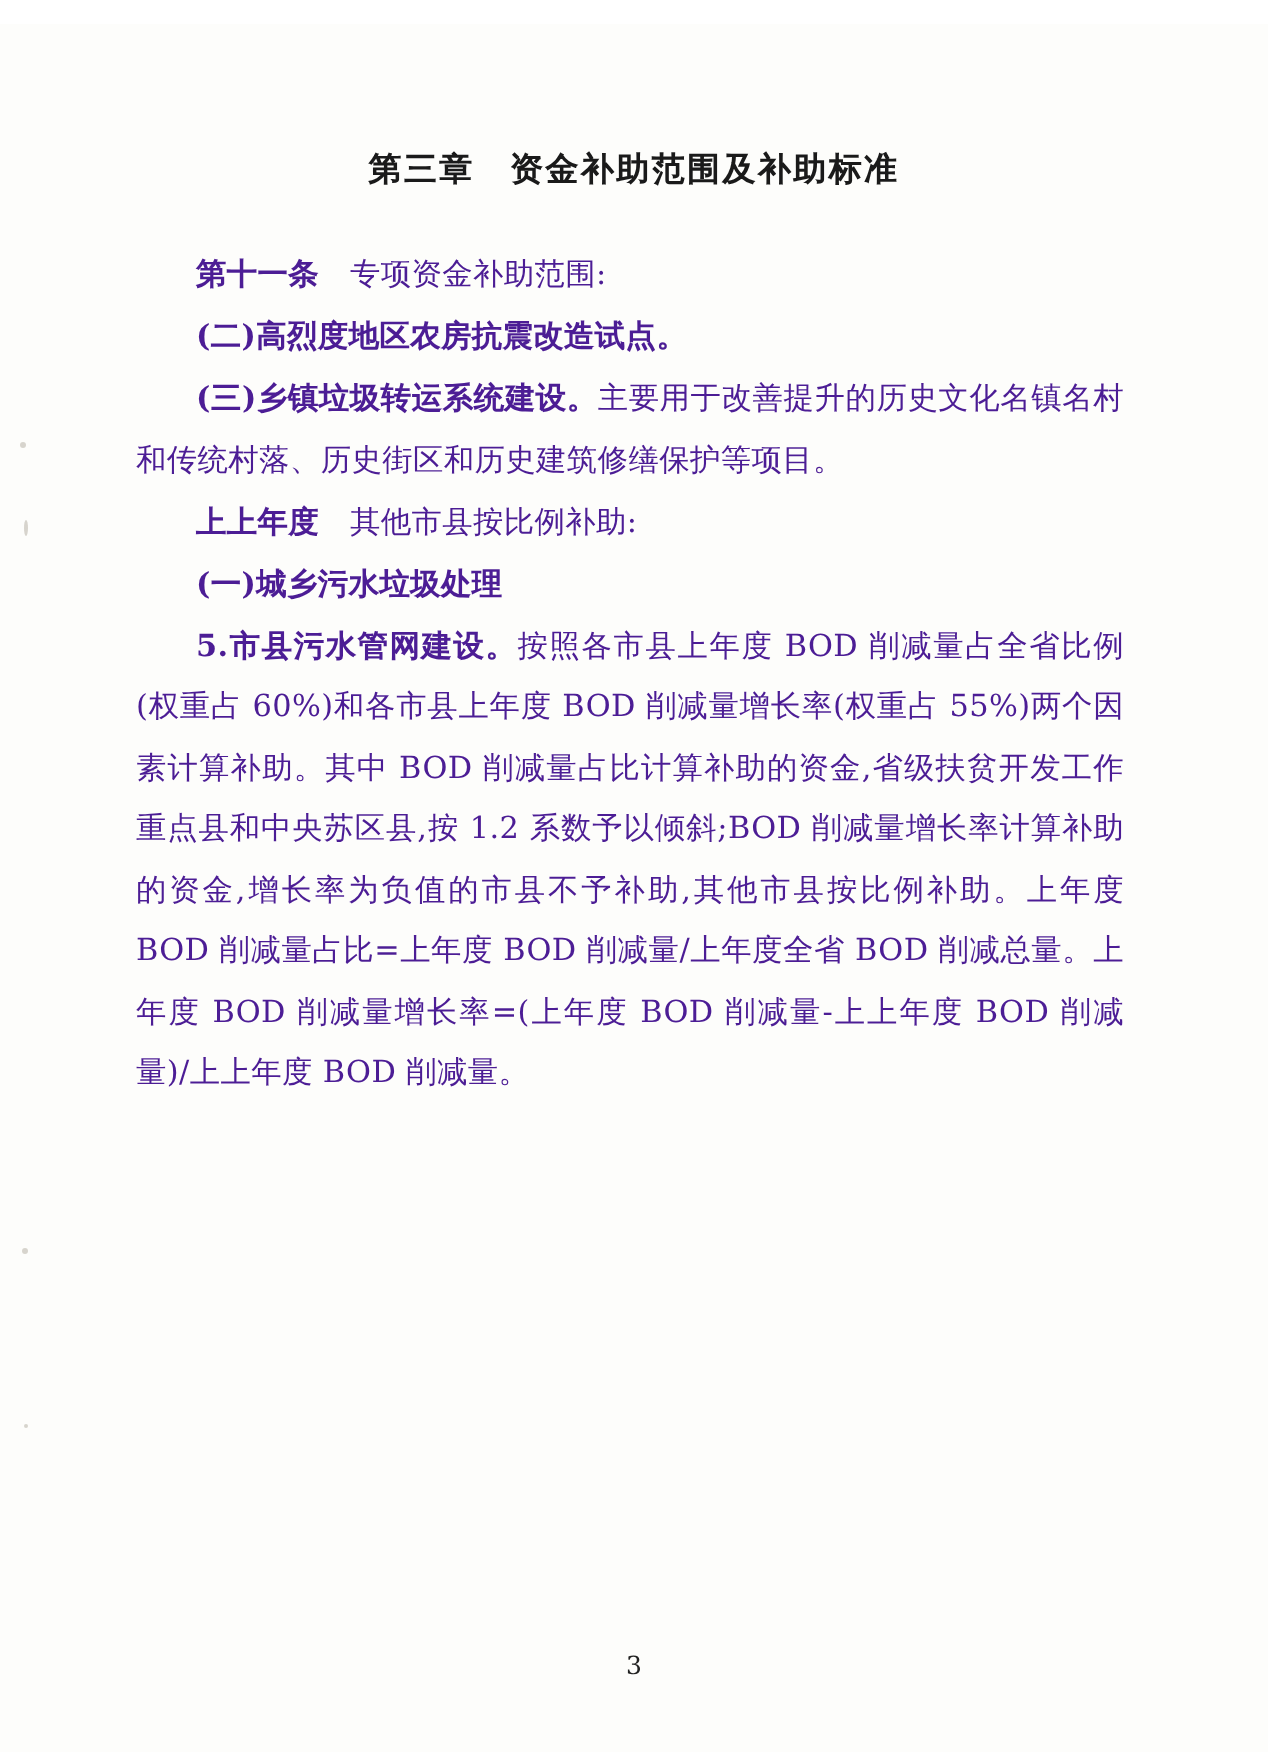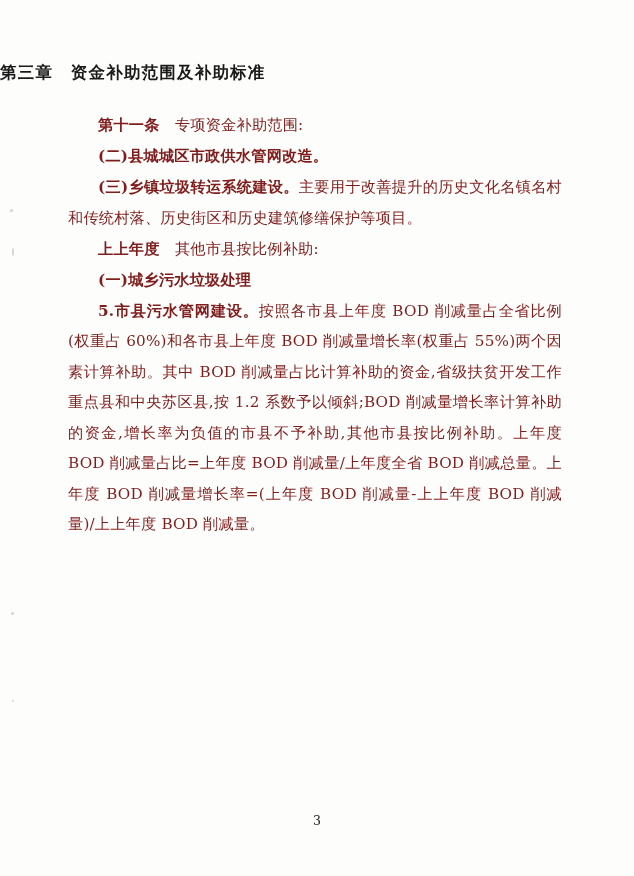--- a/index.html
+++ b/index.html
@@ -22,38 +22,38 @@
     padding: 0;
   }
   
   .speck {
     position: absolute;
     background: #b8b2a8;
     border-radius: 50%;
     opacity: .55;
   }
   .doc-title {
-    margin: 0;
+    margin: 12px;
     padding-top: 62px;
-    text-align: left;
+    text-align: center;
     font-size: 16.5px;
     font-weight: bold;
     letter-spacing: 1.2px;
     color: #1a1a1a;
     font-family: Liberation Mono, monospace;
   }
   .body-area {
     padding: 0 72px 0 68px;
     margin-top: 26px;
   }
   p.para {
     margin: 0 0 0.5px 0;
     font-size: 15.2px;
     line-height: 30.5px;
-    color: #7f1d1d;
+    color: #4c1d95;
     text-align: justify;
     text-justify: inter-ideograph;
     letter-spacing: 0.2px;
     text-indent: 0;
   }
   p.indent {
     text-indent: 30px;
   }
   .b {
     font-weight: bold;
@@ -76,21 +76,21 @@
 
   <div class="speck" style="left:10px; top:209px; width:3px; height:3px;"></div>
   <div class="speck" style="left:12px; top:248px; width:2px; height:8px;"></div>
   <div class="speck" style="left:11px; top:612px; width:3px; height:3px;"></div>
   <div class="speck" style="left:12px; top:700px; width:2px; height:2px;"></div>
 
   <h1 class="doc-title">第三章　资金补助范围及补助标准</h1>
 
   <div class="body-area">
       <p class="para indent"><span class="b">第十一条</span><span>　专项资金补助范围:</span></p>
-      <p class="para indent"><span class="b">(二)县城城区市政供水管网改造。</span></p>
+      <p class="para indent"><span class="b">(二)高烈度地区农房抗震改造试点。</span></p>
       <p class="para indent"><span class="b">(三)乡镇垃圾转运系统建设。</span><span>主要用于改善提升的历史文化名镇名村和传统村落、历史街区和历史建筑修缮保护等项目。</span></p>
       <p class="para indent"><span class="b">上上年度</span><span>　其他市县按比例补助:</span></p>
       <p class="para indent"><span class="b">(一)城乡污水垃圾处理</span></p>
       <p class="para indent"><span class="b">5.市县污水管网建设。</span><span>按照各市县上年度 BOD 削减量占全省比例(权重占 60%)和各市县上年度 BOD 削减量增长率(权重占 55%)两个因素计算补助。其中 BOD 削减量占比计算补助的资金,省级扶贫开发工作重点县和中央苏区县,按 1.2 系数予以倾斜;BOD 削减量增长率计算补助的资金,增长率为负值的市县不予补助,其他市县按比例补助。上年度 BOD 削减量占比=上年度 BOD 削减量/上年度全省 BOD 削减总量。上年度 BOD 削减量增长率=(上年度 BOD 削减量-上上年度 BOD 削减量)/上上年度 BOD 削减量。</span></p>
     </div>
 
   <div class="pagenum">3</div>
 </div>
 
 </body></html>

